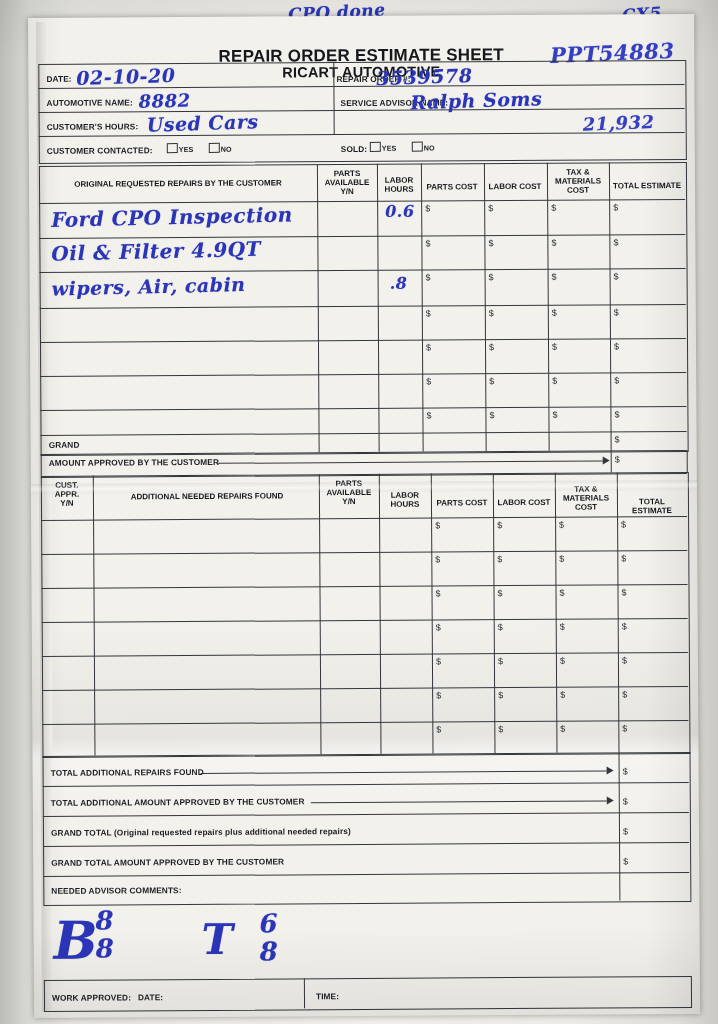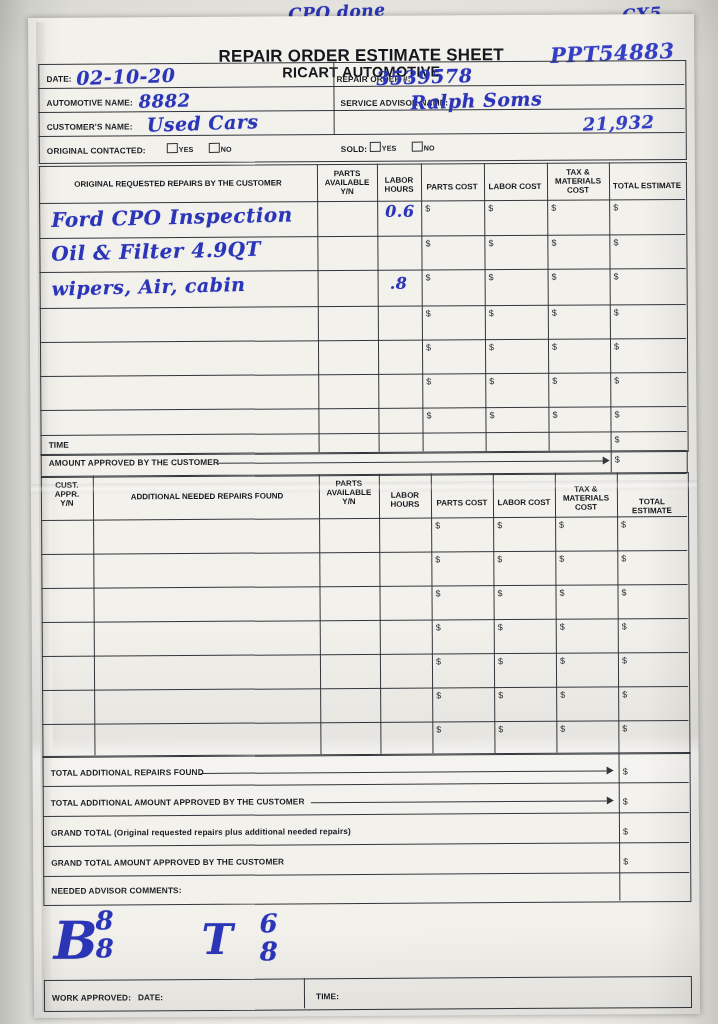--- a/index.html
+++ b/index.html
@@ -99,22 +99,22 @@
 
     <div class="box" style="left:10px;top:46px;width:646px;height:98px;"></div>
 
     <div class="line hline" style="left:10px;top:70px;width:646px;"></div>
     <div class="line hline" style="left:10px;top:94px;width:646px;"></div>
     <div class="line hline" style="left:10px;top:118px;width:646px;"></div>
     <div class="line vline" style="left:305px;top:46px;height:72px;"></div>
 
     <div class="lbl" style="left:18px;top:56px;">DATE:</div>
     <div class="lbl" style="left:18px;top:80px;">AUTOMOTIVE NAME:</div>
-    <div class="lbl" style="left:18px;top:104px;">CUSTOMER'S NAME:</div>
-    <div class="lbl" style="left:18px;top:128px;">ORIGINAL CONTACTED:</div>
+    <div class="lbl" style="left:18px;top:104px;">CUSTOMER'S HOURS:</div>
+    <div class="lbl" style="left:18px;top:128px;">CUSTOMER CONTACTED:</div>
 
     <div class="lbl" style="left:308px;top:58px;">REPAIR ORDER #:</div>
     <div class="lbl" style="left:312px;top:82px;">SERVICE ADVISOR NAME:</div>
     <div class="lbl" style="left:312px;top:128px;">SOLD:</div>
 
     <div class="cb" style="left:138px;top:126px;"></div>
     <div class="lbl sm" style="left:150px;top:128px;">YES</div>
     <div class="cb" style="left:180px;top:126px;"></div>
     <div class="lbl sm" style="left:192px;top:128px;">NO</div>
 
@@ -186,21 +186,21 @@
     <div class="dollar" style="left:396px;top:361px;">$</div>
     <div class="dollar" style="left:459px;top:361px;">$</div>
     <div class="dollar" style="left:522px;top:361px;">$</div>
     <div class="dollar" style="left:584px;top:361px;">$</div>
 
     <div class="dollar" style="left:396px;top:395px;">$</div>
     <div class="dollar" style="left:459px;top:395px;">$</div>
     <div class="dollar" style="left:522px;top:395px;">$</div>
     <div class="dollar" style="left:584px;top:395px;">$</div>
 
-    <div class="lbl" style="left:18px;top:422px;">TIME</div>
+    <div class="lbl" style="left:18px;top:422px;">GRAND</div>
     <div class="dollar" style="left:584px;top:420px;">$</div>
 
     <div class="hw" style="left:22px;top:188px;font-size:20px;transform:rotate(-1deg);">Ford CPO Inspection</div>
     <div class="hw" style="left:22px;top:222px;font-size:20px;transform:rotate(-1deg);">Oil &amp; Filter      4.9QT</div>
     <div class="hw" style="left:22px;top:258px;font-size:19px;transform:rotate(-1deg);">wipers, Air, cabin</div>
     <div class="hw" style="left:356px;top:186px;font-size:16px;">0.6</div>
     <div class="hw" style="left:360px;top:258px;font-size:16px;">.8</div>
 
     <div class="lbl" style="left:18px;top:440px;">AMOUNT APPROVED BY THE CUSTOMER</div>
     <div class="arrowline" style="left:186px;top:446px;width:386px;"></div>

